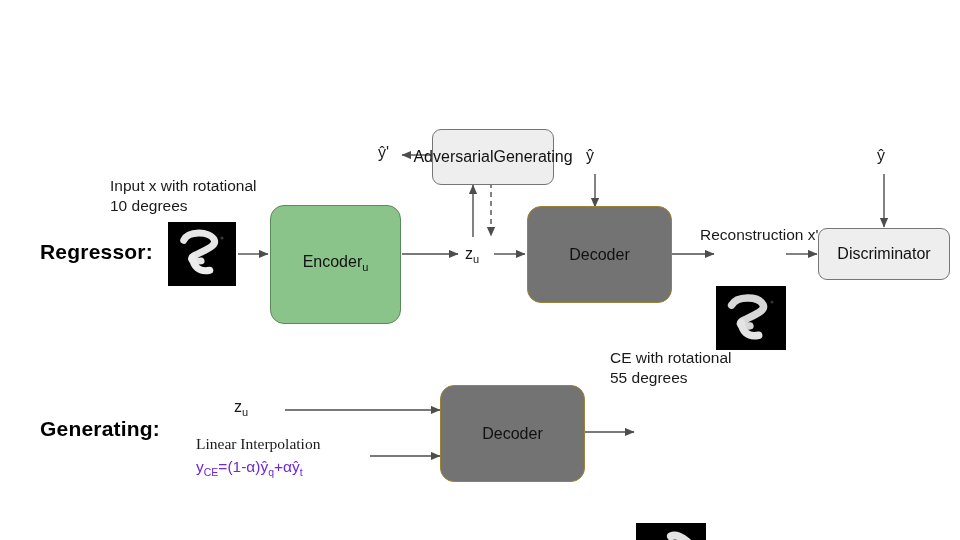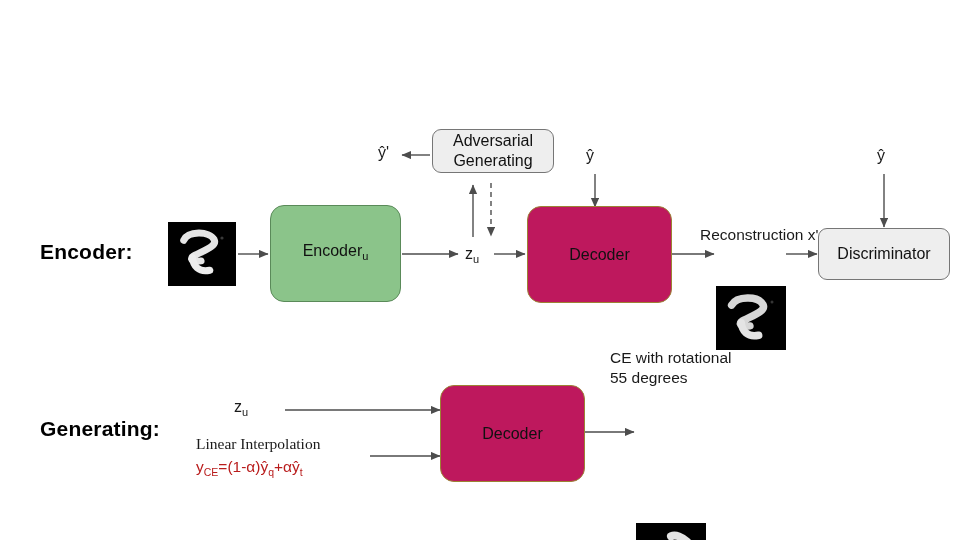--- a/index.html
+++ b/index.html
@@ -30,21 +30,21 @@
   
   .caption {
     font-size: 15.5px;
     line-height: 20px;
     white-space: pre-line;
     color: #1a1a1a;
   }
   .math {
     font-size: 15.5px;
     line-height: 21px;
-    color: #b91c1c;
+    color: #6d28d9;
     white-space: nowrap;
   }
   .math sub, .math sup { font-size: 10.5px; }
   .sym {
     font-size: 16px;
     color: #1a1a1a;
     white-space: nowrap;
   }
   .sym sub { font-size: 11px; }
 
@@ -60,21 +60,21 @@
     line-height: 20px;
     color: #111111;
   }
   .box sub { font-size: 11px; }
   .box-green {
     background: #8bc48a;
     border-color: #5a8a59;
     border-radius: 14px;
   }
   .box-yellow {
-    background: #be185d;
+    background: #737373;
     border-color: #9c8234;
     border-radius: 14px;
   }
   .box-grey {
     background: #eeeeee;
     border-color: #767676;
     border-radius: 9px;
   }
 
   
@@ -125,41 +125,43 @@
 
     <line x1="884" y1="174" x2="884" y2="227" stroke="#4d4d4d" stroke-width="1.4" marker-end="url(#ah)"></line>
 
     <line x1="285" y1="410" x2="440" y2="410" stroke="#4d4d4d" stroke-width="1.4" marker-end="url(#ah)"></line>
 
     <line x1="370" y1="456" x2="440" y2="456" stroke="#4d4d4d" stroke-width="1.4" marker-end="url(#ah)"></line>
 
     <line x1="585" y1="432" x2="634" y2="432" stroke="#4d4d4d" stroke-width="1.4" marker-end="url(#ah)"></line>
   </svg>
 
-  <div class="abs row-label" style="left:40px; top:240px;">Encoder:</div>
-
+  <div class="abs row-label" style="left:40px; top:240px;">Regressor:</div>
+
+  <div class="abs caption" style="left:110px; top:176px; width:210px;">Input x with rotational
+10 degrees</div>
 
   <div class="abs digit" style="left:168px; top:222px; width:68px; height:64px;">
     <svg width="68" height="64" viewBox="0 0 68 64" xmlns="http://www.w3.org/2000/svg">
       <rect x="0" y="0" width="68" height="64" fill="#000"></rect>
       <g transform="rotate(8 34 32)">
         <path d="M14 21 C17 11, 38 8, 44 16 C49 23, 30 31, 25 36 C22 40, 28 41, 34 39" stroke="#f2f2f2" stroke-width="7" fill="none" stroke-linecap="round" stroke-linejoin="round" opacity="0.95"></path>
         <path d="M25 37 C27 45, 33 51, 44 47" stroke="#ededed" stroke-width="7" fill="none" stroke-linecap="round"></path>
       </g>
       <circle cx="54" cy="16" r="1.6" fill="#3a3a3a"></circle>
     </svg>
   </div>
 
-  <div class="abs box box-green" style="left:270px; top:205px; width:131px; height:97px;">
+  <div class="abs box box-green" style="left:270px; top:205px; width:131px; height:119px;">
     <span><span>Encoder</span><sub>u</sub></span>
   </div>
 
   <div class="abs sym" style="left:378px; top:144px;">ŷ'</div>
 
-  <div class="abs box box-grey" style="left:432px; top:129px; width:122px; height:44px; flex-direction:column;">
+  <div class="abs box box-grey" style="left:432px; top:129px; width:122px; height:56px; ">
     <span>Adversarial</span>
     <span>Generating</span>
   </div>
 
   <div class="abs sym" style="left:465px; top:245px;"><span>z</span><sub>u</sub></div>
 
   <div class="abs sym" style="left:586px; top:147px;">ŷ</div>
 
   <div class="abs box box-yellow" style="left:527px; top:206px; width:145px; height:97px;">Decoder</div>
 

